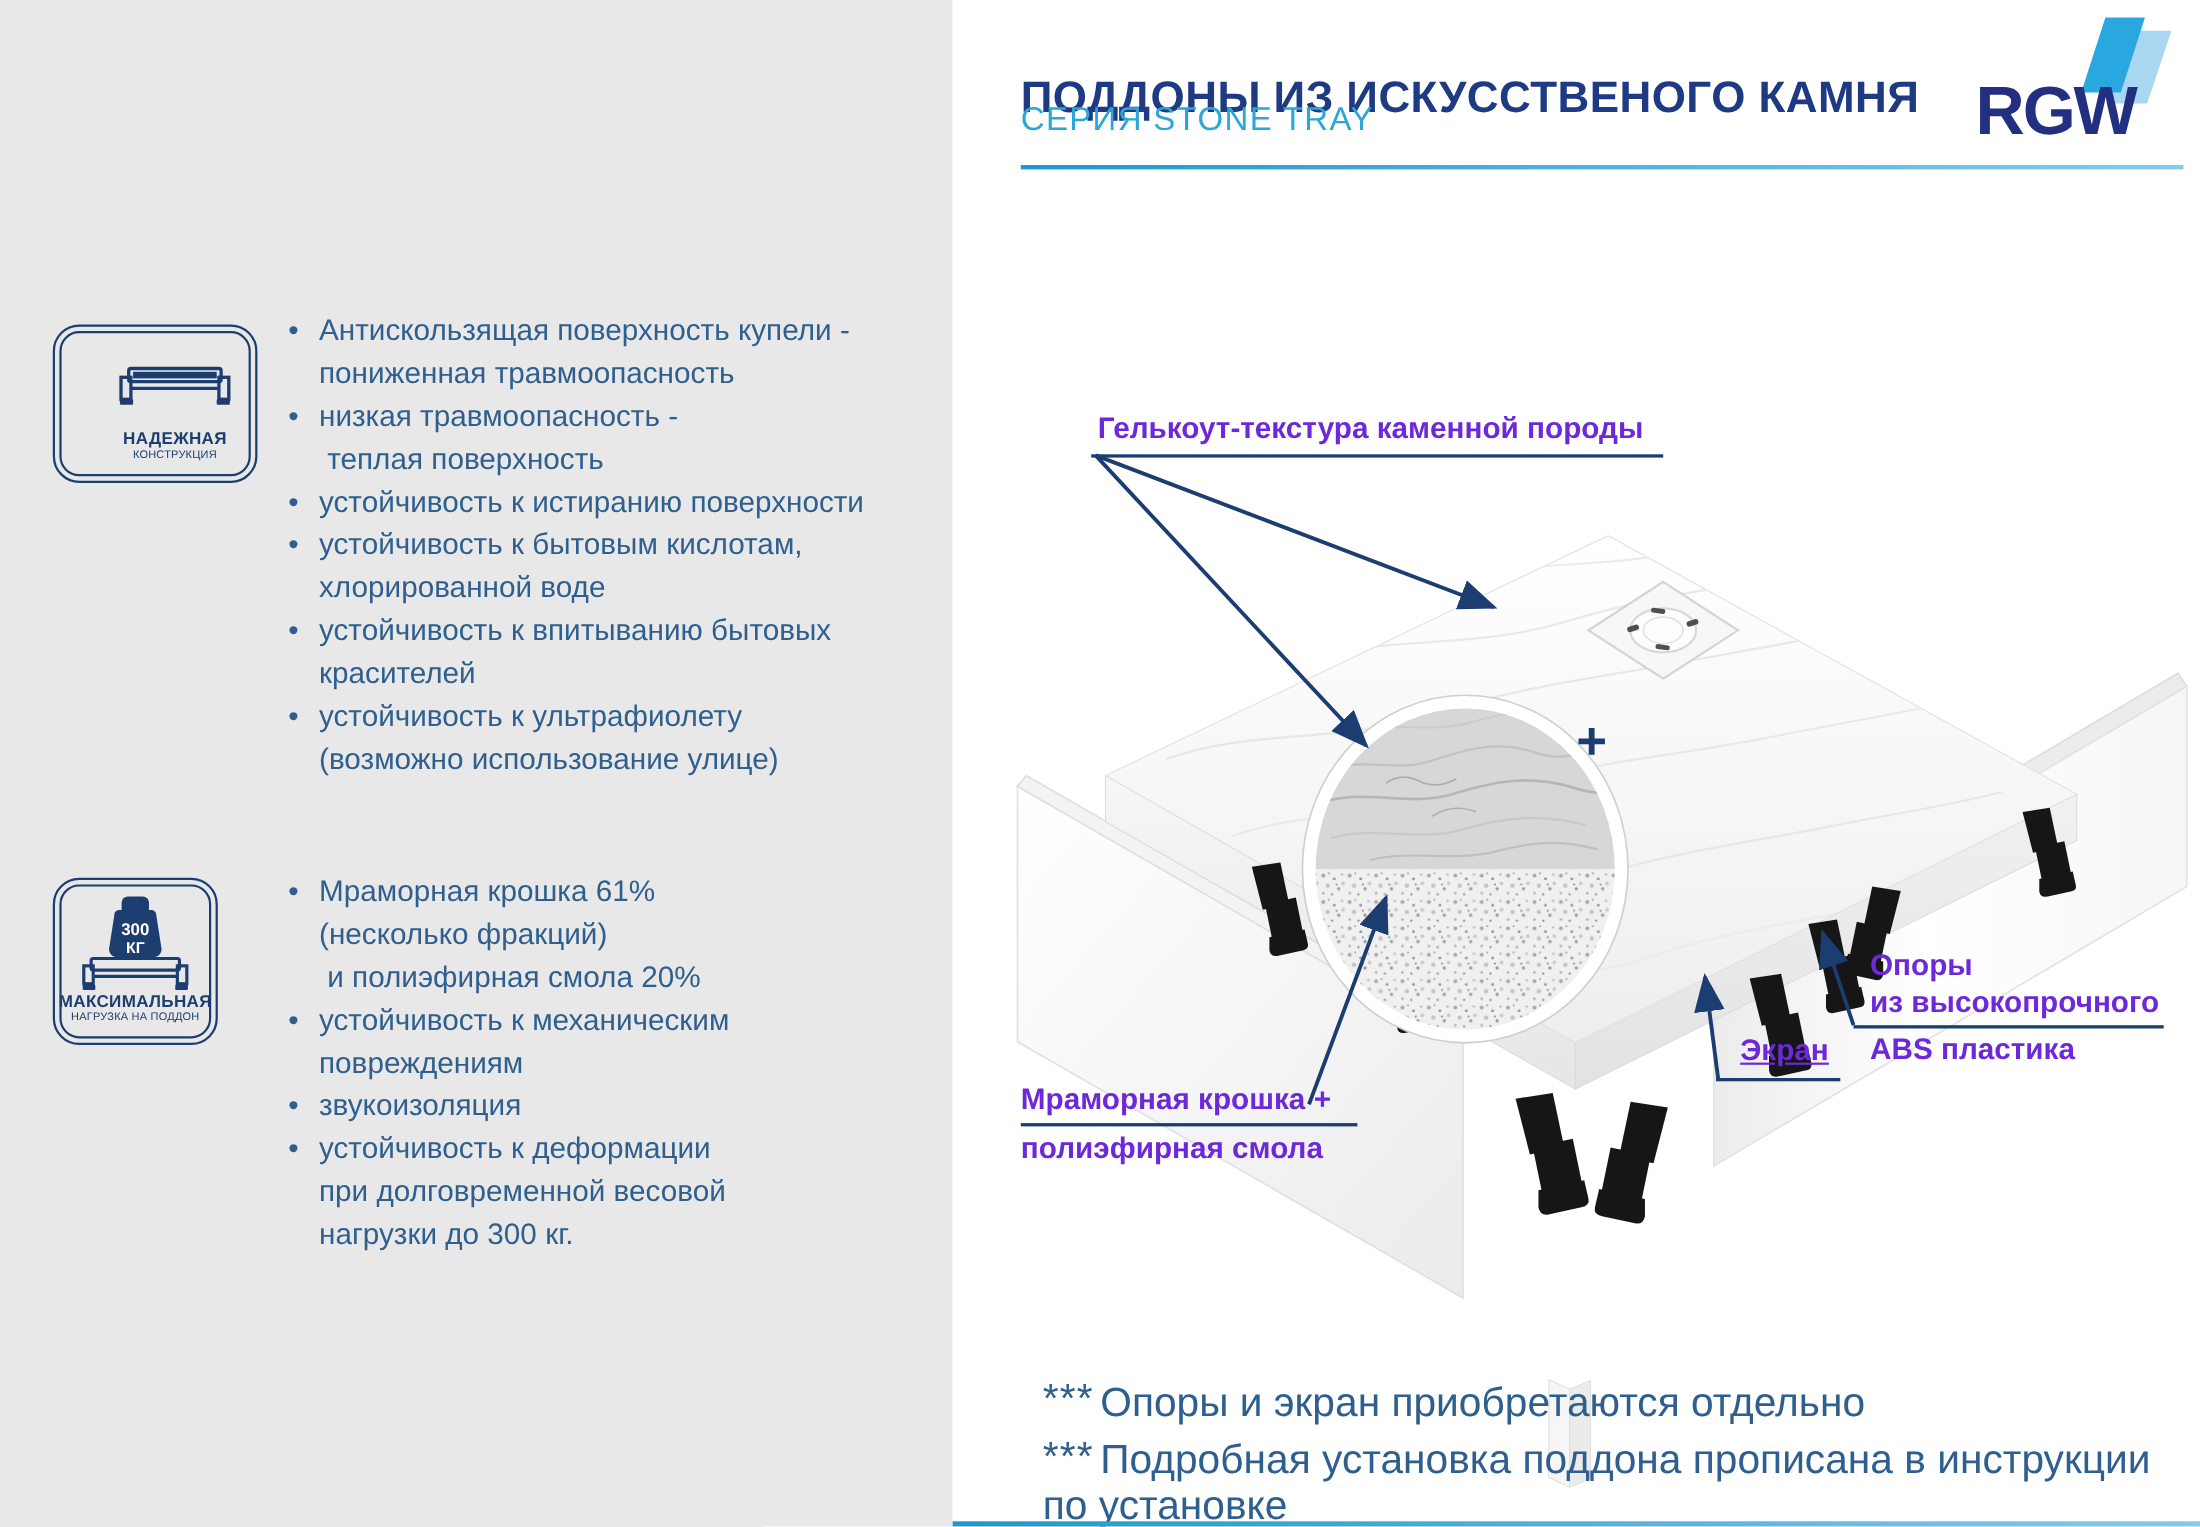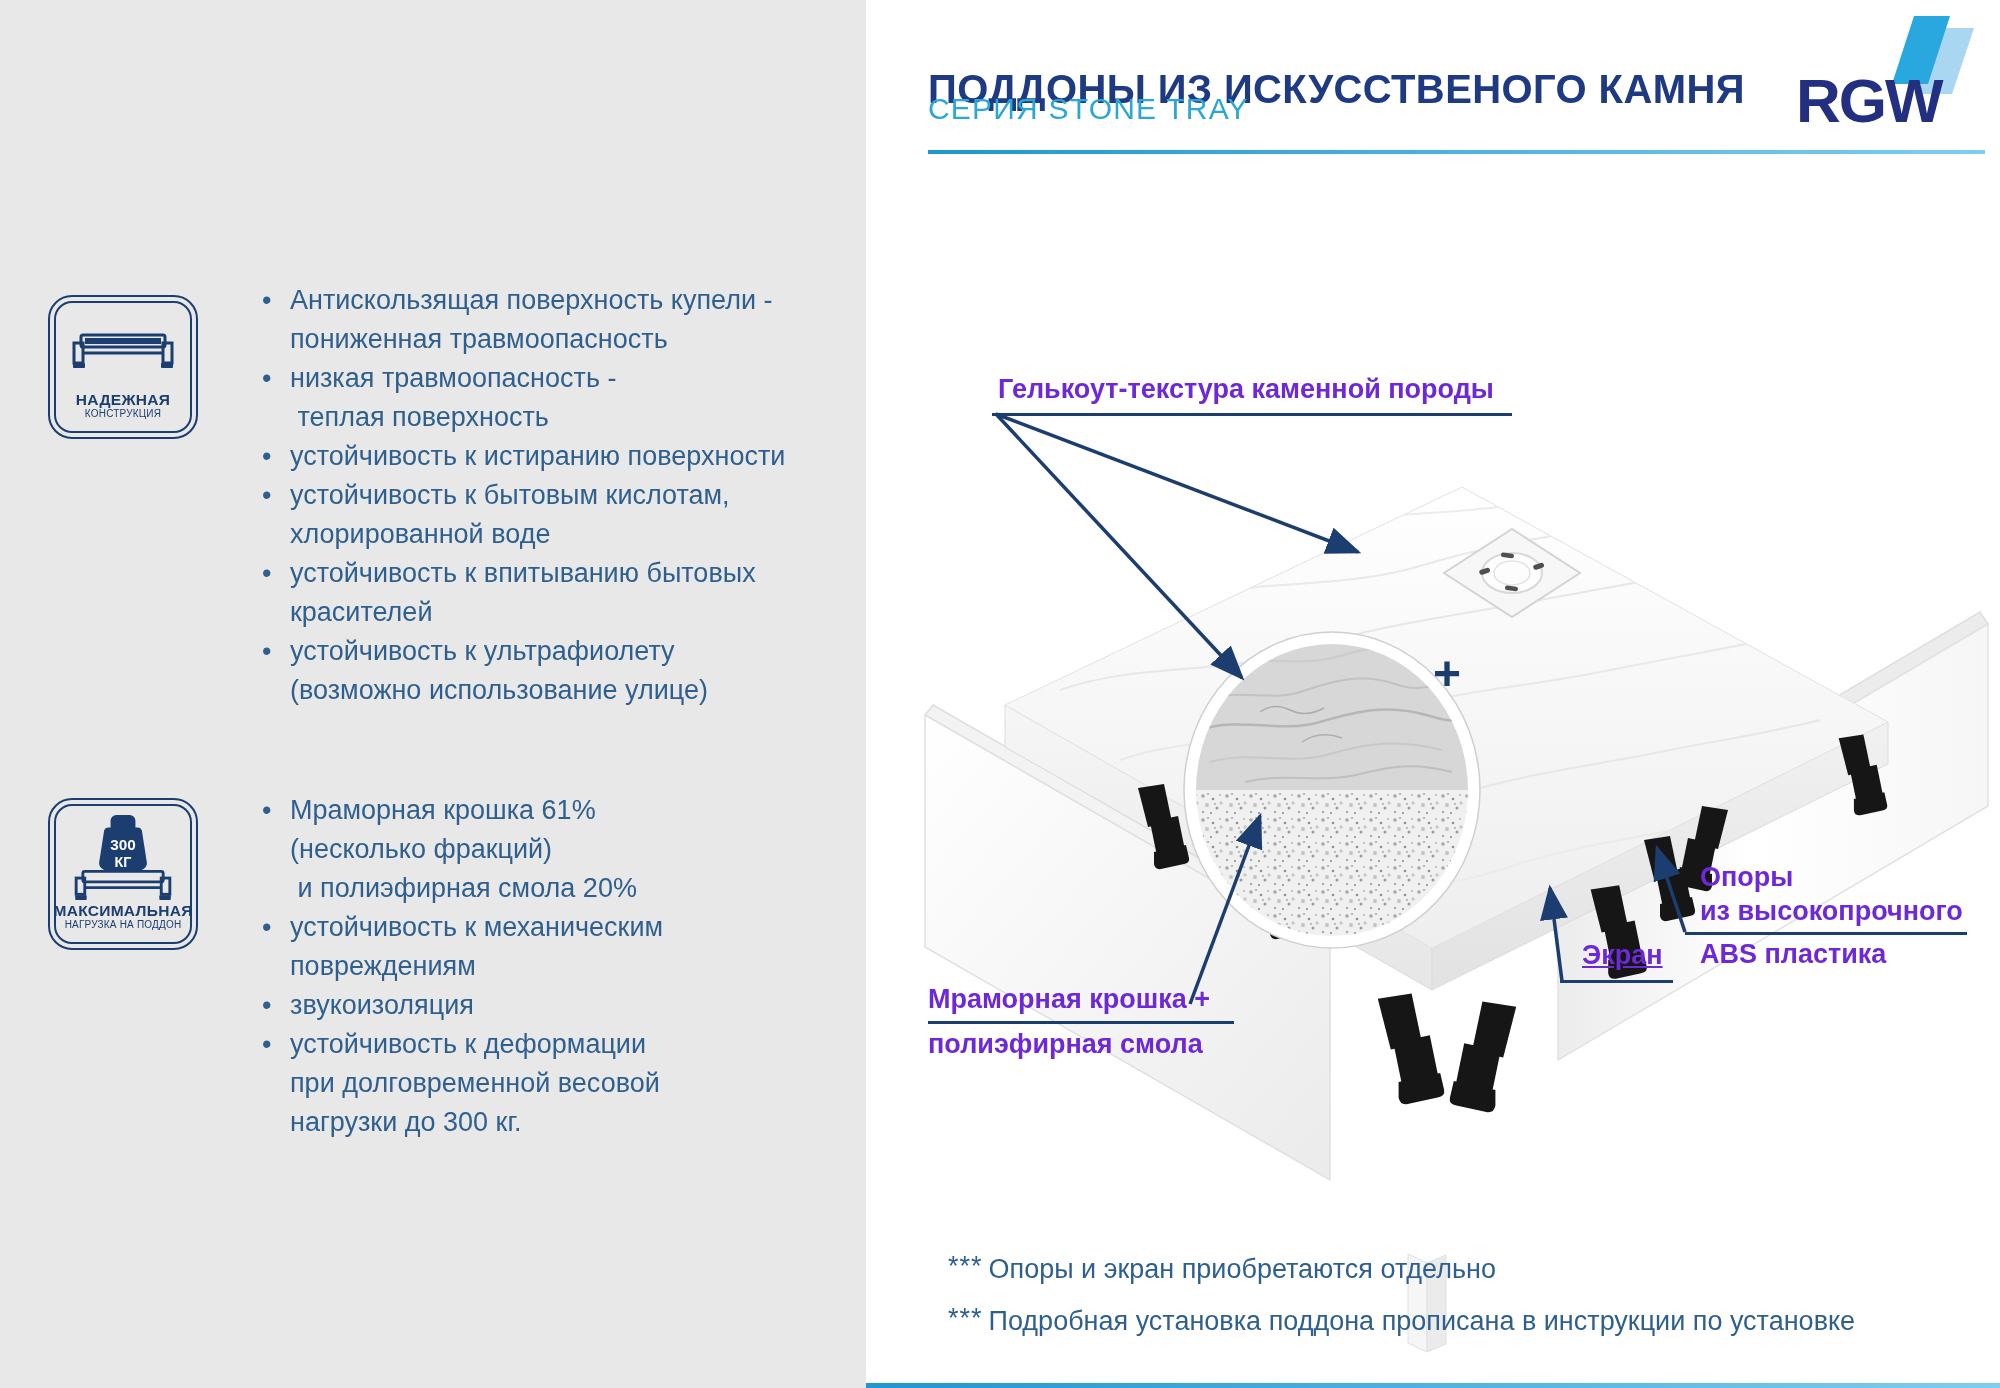--- a/index.html
+++ b/index.html
@@ -13,21 +13,21 @@
   .feature-list{position:absolute;width:600px;color:#2e5f8e;font-size:27px;z-index:2;}
   .list1{left:258px;top:281px;}
   .list2{left:258px;top:791px;}
   .feature-list .line{position:relative;padding-left:32px;height:39px;line-height:39px;}
   .feature-list .line.first::before{content:"•";position:absolute;left:4px;color:#2e5f8e;}
   .feature-list .line span{white-space:pre;}
   
   .badge{position:absolute;left:48px;border:2.5px solid #1b3d70;border-radius:24px;padding:4px;background:transparent;z-index:2;}
   .badge-inner{border:2px solid #1b3d70;border-radius:18px;width:134px;display:flex;flex-direction:column;align-items:center;justify-content:space-between;}
   .badge1{top:295px;}
-  .badge1 .badge-inner{height:128px;padding-top:0;}
+  .badge1 .badge-inner{height:128px;padding-top:0;padding-left:36px;}
   .badge2{top:798px;}
   .badge2 .badge-inner{height:136px;}
   .badge-labels{text-align:center;margin-bottom:12px;color:#1b3d70;line-height:1.1;}
   .badge-l1{font-size:15.5px;font-weight:bold;letter-spacing:.3px;}
   .badge-l2{font-size:10px;letter-spacing:.2px;}
   .badge svg{display:block;}
   .badge1 svg{margin-top:28px;}
   .badge2 svg{margin-top:8px;}
   
   .right-panel{position:absolute;left:866px;top:0;width:1134px;height:1388px;background:#ffffff;z-index:0;}
@@ -42,21 +42,21 @@
   .diagram{position:absolute;left:0;top:0;width:2000px;height:1388px;z-index:1;pointer-events:none;}
   
   .dlabel{position:absolute;color:#6d28d9;font-size:27px;font-weight:bold;line-height:34px;z-index:2;}
   .lbl-gelcoat{left:992px;top:372px;border-bottom:3.5px solid #1b3d70;padding:0 18px 7px 6px;}
   .lbl-marble{left:928px;top:962px;margin-top:20px;}
   .lbl-marble .u{display:inline-block;border-bottom:3.5px solid #1b3d70;padding:0 24px 5px 0;margin-bottom:3px;}
   .lbl-screen{left:1560px;top:938px;border-bottom:3.5px solid #1b3d70;padding:0 10px 8px 22px;text-decoration:underline;}
   .lbl-supports{left:1700px;top:860px;}
   .lbl-supports .u{display:inline-block;border-bottom:3.5px solid #1b3d70;padding:0 4px 4px 15px;margin-left:-15px;margin-bottom:2px;}
   
-  .footnote{position:absolute;left:948px;color:#2e5f8e;font-size:27px;z-index:2;}
+  .footnote{position:absolute;left:948px;color:#2e5f8e;font-size:37px;z-index:2;}
   .fn1{top:1254px;}
   .fn2{top:1306px;}
   .footnote .stars{letter-spacing:1px;margin-right:6px;position:relative;top:-3px;}
 </style>
 </head>
 <body>
 
 <div class="page">
 
   <aside class="left-panel"></aside>

